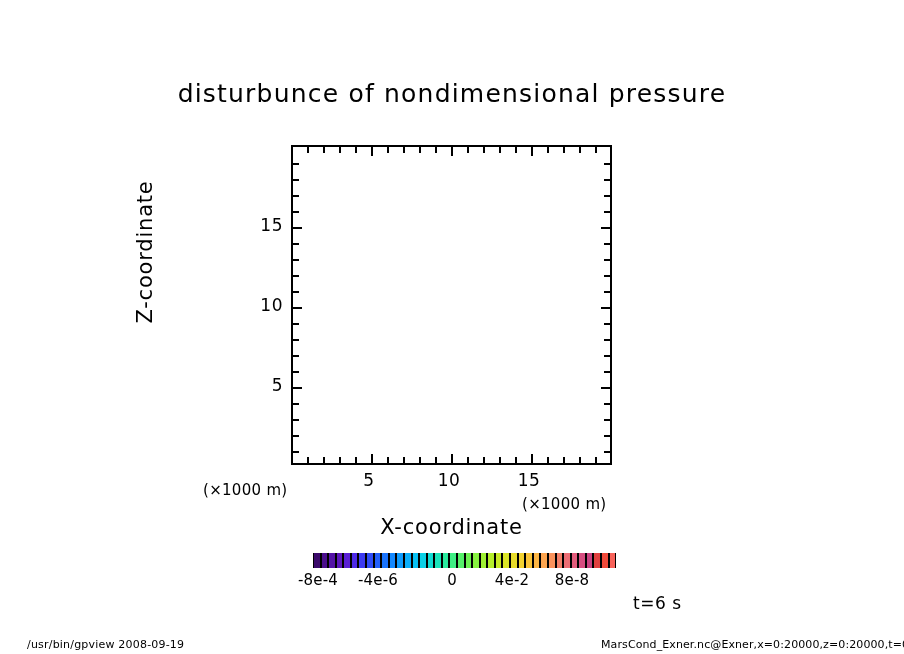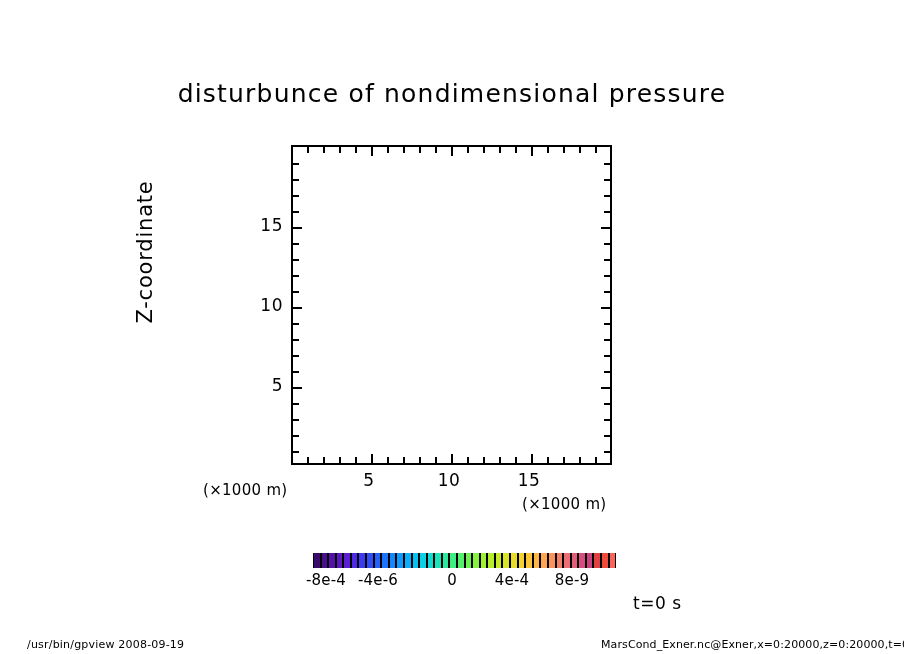--- a/index.html
+++ b/index.html
@@ -292,20 +292,21 @@
 
   <div class="xlabel-val" style="left:349px">5</div>
   <div class="xlabel-val" style="left:429px">10</div>
   <div class="xlabel-val" style="left:509px">15</div>
 
   <div class="ylabel-val" style="top:215px">15</div>
   <div class="ylabel-val" style="top:295px">10</div>
   <div class="ylabel-val" style="top:375px">5</div>
 
   <div id="y-axis-title">Z-coordinate</div>
+  <div id="x-axis-title">X-coordinate</div>
 
   <div id="y-unit-label">(×1000 m)</div>
   <div id="x-unit-label">(×1000 m)</div>
 
   <div id="colorbar">
       <div class="cb-cell" style="background: rgb(59, 10, 107);"></div>
       <div class="cb-cell" style="background: rgb(74, 15, 140);"></div>
       <div class="cb-cell" style="background: rgb(84, 19, 166);"></div>
       <div class="cb-cell" style="background: rgb(92, 24, 189);"></div>
       <div class="cb-cell" style="background: rgb(90, 31, 212);"></div>
@@ -339,24 +340,24 @@
       <div class="cb-cell" style="background: rgb(244, 127, 105);"></div>
       <div class="cb-cell" style="background: rgb(236, 109, 116);"></div>
       <div class="cb-cell" style="background: rgb(226, 92, 124);"></div>
       <div class="cb-cell" style="background: rgb(214, 77, 128);"></div>
       <div class="cb-cell" style="background: rgb(202, 65, 128);"></div>
       <div class="cb-cell" style="background: rgb(224, 64, 63);"></div>
       <div class="cb-cell" style="background: rgb(239, 74, 58);"></div>
       <div class="cb-cell" style="background: rgb(248, 99, 90);"></div>
     </div>
 
-  <div class="cb-tick-label" style="left:296px">-8e-4</div>
+  <div class="cb-tick-label" style="left:288px">-8e-4</div>
   <div class="cb-tick-label" style="left:348px">-4e-6</div>
   <div class="cb-tick-label" style="left:422px">0</div>
-  <div class="cb-tick-label" style="left:482px">4e-4</div>
-  <div class="cb-tick-label" style="left:542px">8e-9</div>
-
-  <div id="time-annotation">t=0 s</div>
+  <div class="cb-tick-label" style="left:482px">4e-2</div>
+  <div class="cb-tick-label" style="left:542px">8e-8</div>
+
+  <div id="time-annotation">t=6 s</div>
 
   <div id="footer-left">/usr/bin/gpview  2008-09-19</div>
   <div id="footer-right">MarsCond_Exner.nc@Exner,x=0:20000,z=0:20000,t=0</div>
 
 </div>
 
 </body></html>

